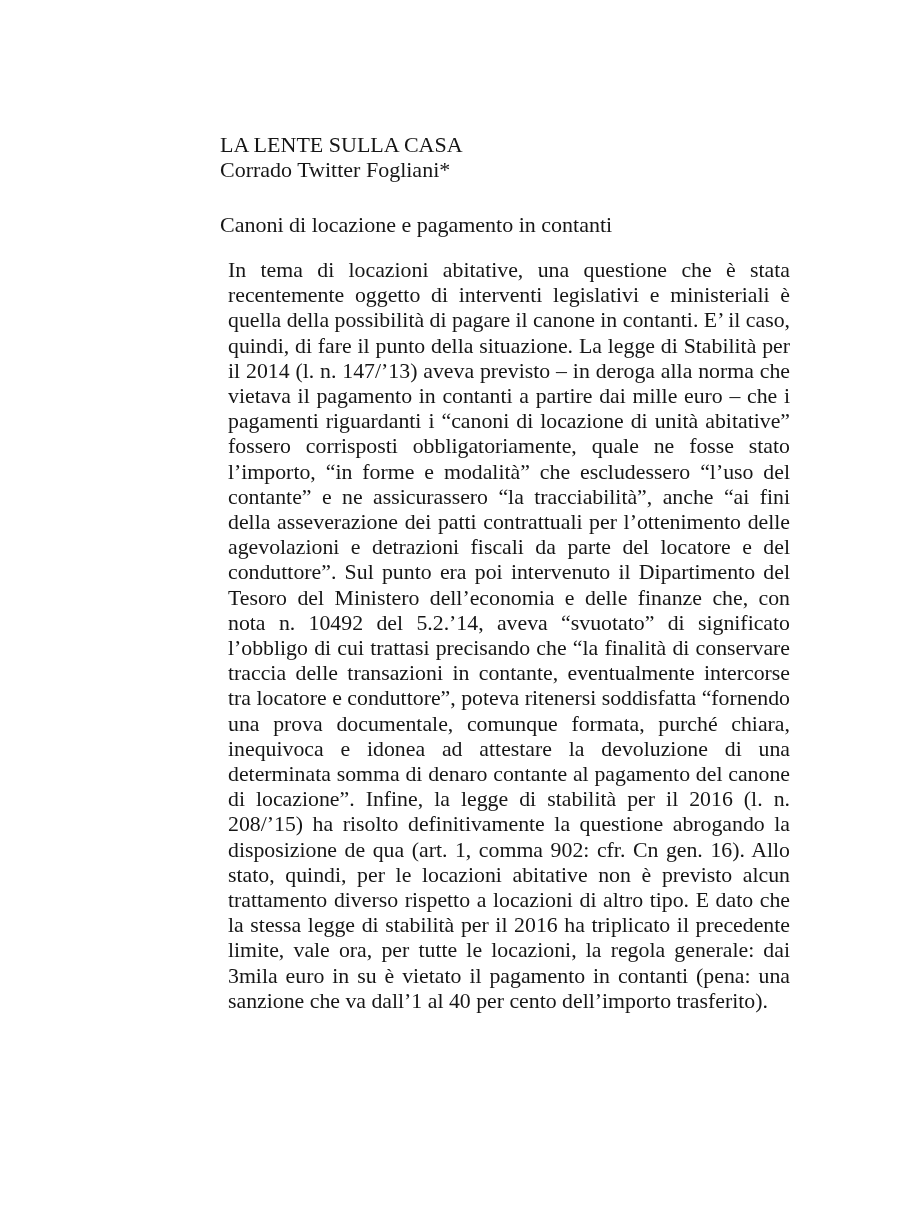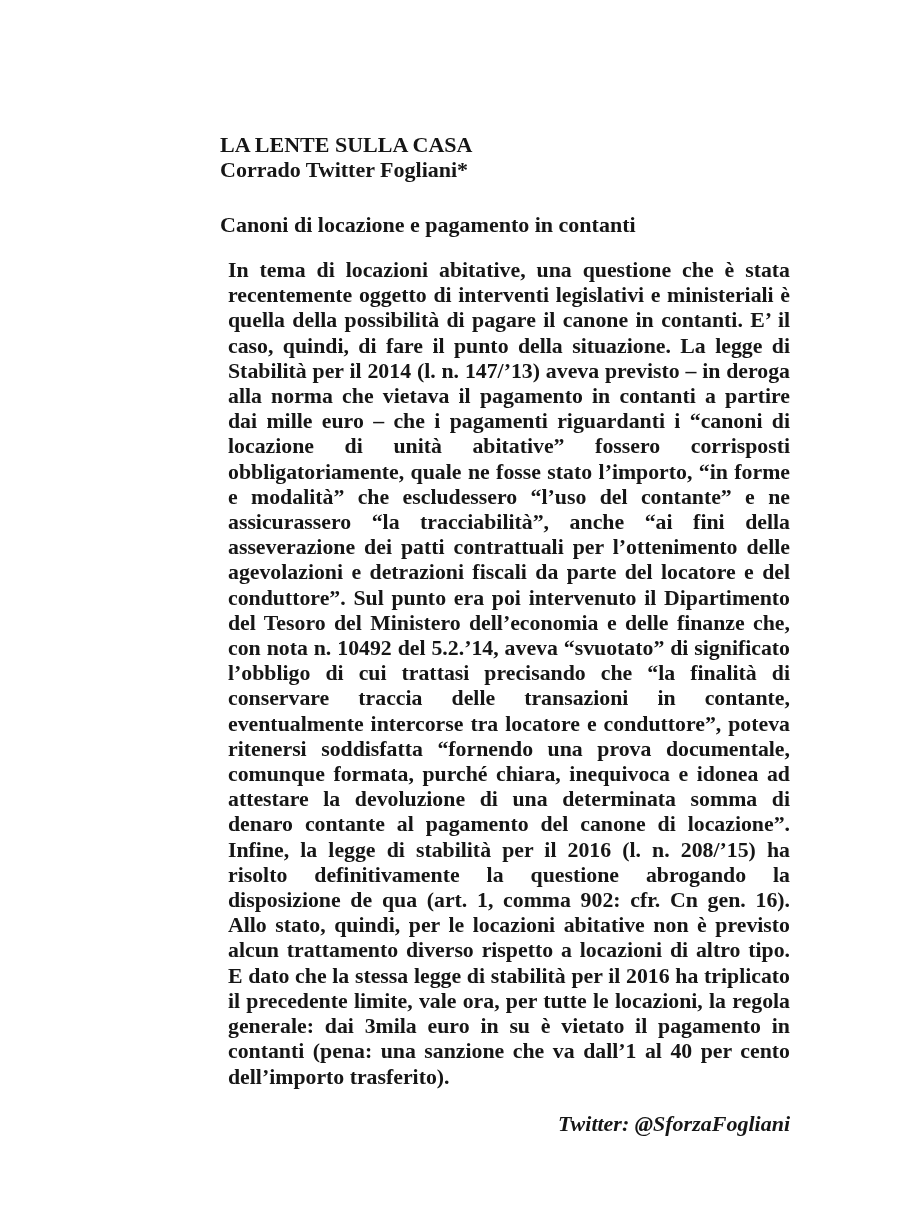--- a/index.html
+++ b/index.html
@@ -8,21 +8,20 @@
       background: #ffffff;
     }
     .page {
       position: relative;
       width: 920px;
       height: 1209px;
       background: #ffffff;
       overflow: hidden;
       font-family: "Liberation Serif", "DejaVu Serif", serif;
       color: #161616;
-      font-weight: bold;
     }
     .content {
       position: absolute;
       left: 220px;
       top: 132px;
       width: 570px;
     }
     .doc-title,
     .doc-author {
       font-size: 22px;
@@ -60,17 +59,16 @@
     <div class="doc-header">
       <div class="doc-title">LA LENTE SULLA CASA</div>
       <div class="doc-author">Corrado Twitter Fogliani*</div>
     </div>
 
     <div class="article-heading">Canoni di locazione e pagamento in contanti</div>
 
     <p class="article-body">In tema di locazioni abitative, una questione che è stata recentemente oggetto di interventi legislativi e ministeriali è quella della possibilità di pagare il canone in contanti. E’ il caso, quindi, di fare il punto della situazione. La legge di Stabilità per il 2014 (l. n. 147/’13) aveva previsto – in deroga alla norma che vietava il pagamento in contanti a partire dai mille euro – che i pagamenti riguardanti i “canoni di locazione di unità abitative” fossero corrisposti obbligatoriamente, quale ne fosse stato l’importo, “in forme e modalità” che escludessero “l’uso del contante” e ne assicurassero “la tracciabilità”, anche “ai fini della asseverazione dei patti contrattuali per l’ottenimento delle agevolazioni e detrazioni fiscali da parte del locatore e del conduttore”. Sul punto era poi intervenuto il Dipartimento del Tesoro del Ministero dell’economia e delle finanze che, con nota n. 10492 del 5.2.’14, aveva “svuotato” di significato l’obbligo di cui trattasi precisando che “la finalità di conservare traccia delle transazioni in contante, eventualmente intercorse tra locatore e conduttore”, poteva ritenersi soddisfatta “fornendo una prova documentale, comunque formata, purché chiara, inequivoca e idonea ad attestare la devoluzione di una determinata somma di denaro contante al pagamento del canone di locazione”. Infine, la legge di stabilità per il 2016 (l. n. 208/’15) ha risolto definitivamente la questione abrogando la disposizione de qua (art. 1, comma 902: cfr. Cn gen. 16). Allo stato, quindi, per le locazioni abitative non è previsto alcun trattamento diverso rispetto a locazioni di altro tipo. E dato che la stessa legge di stabilità per il 2016 ha triplicato il precedente limite, vale ora, per tutte le locazioni, la regola generale: dai 3mila euro in su è vietato il pagamento in contanti (pena: una sanzione che va dall’1 al 40 per cento dell’importo trasferito).</p>
 
     <div class="doc-footer">
-      <div class="footer-twitter">Twitter: @SforzaFogliani</div>
     </div>
 
   </div>
 </div>
 
 </body></html>

